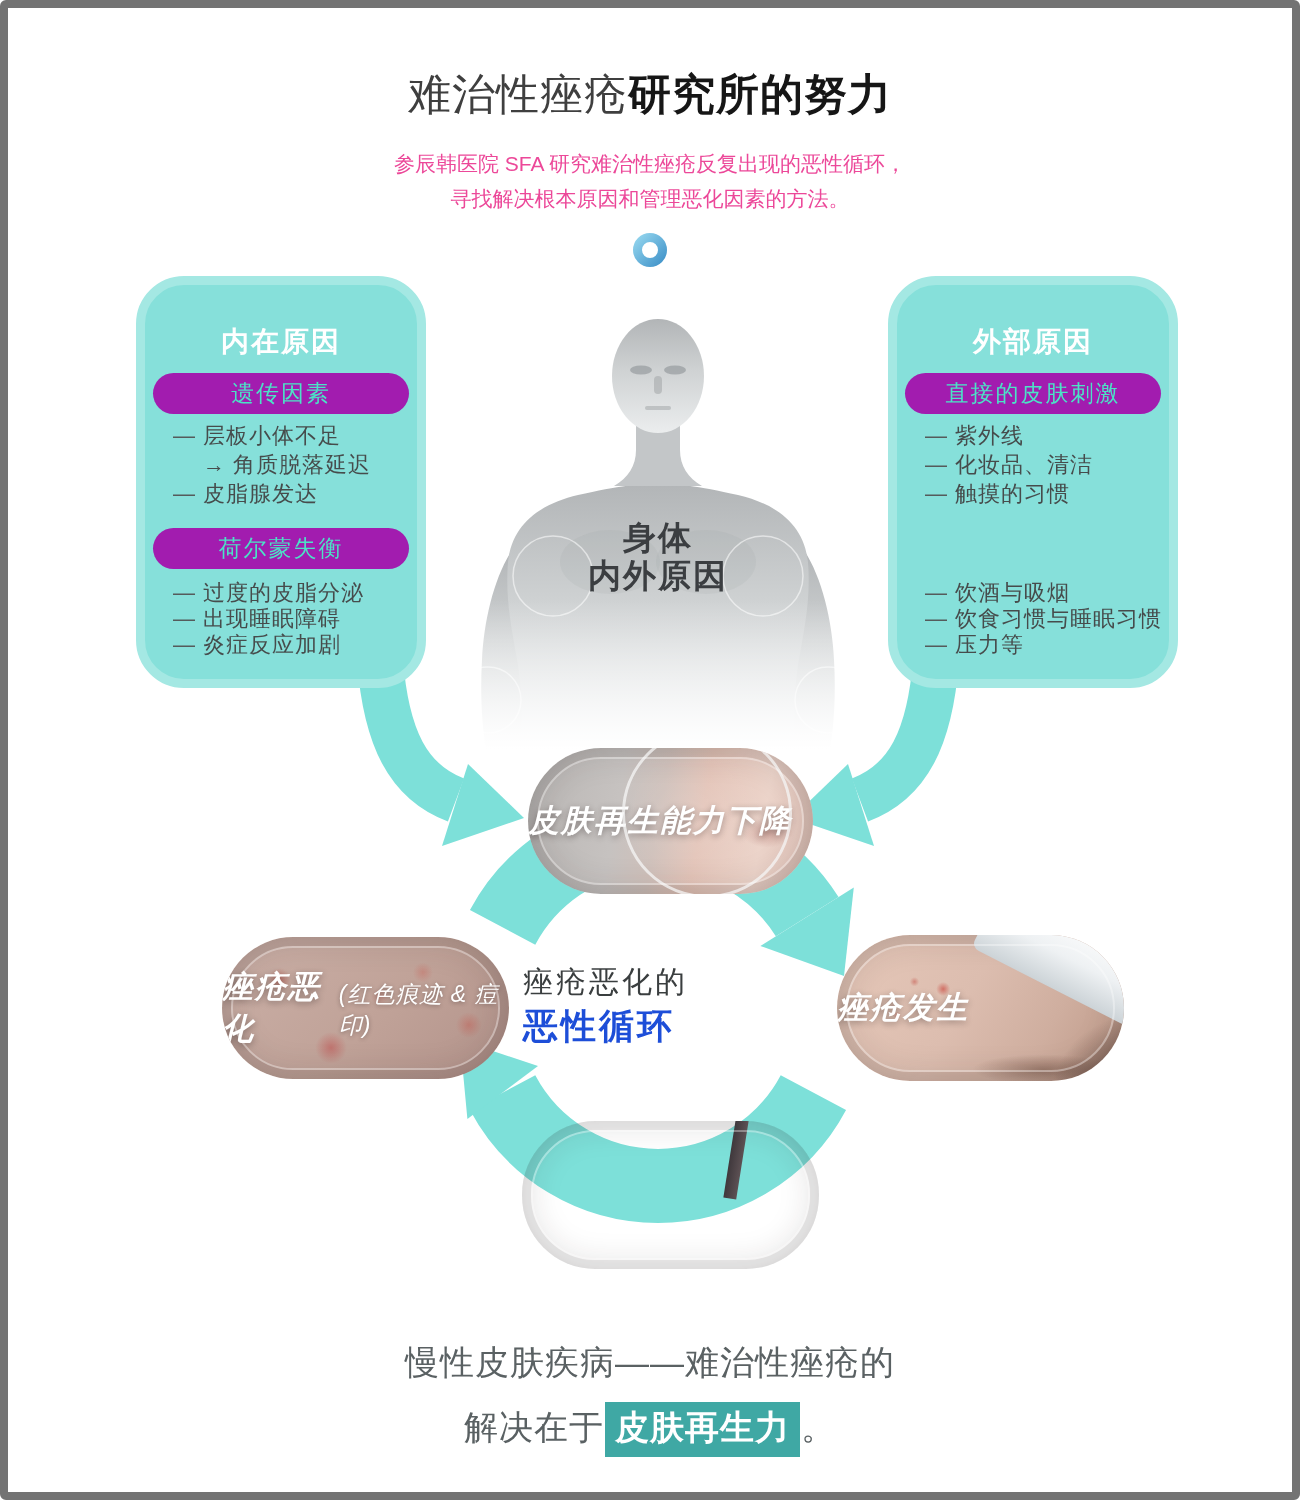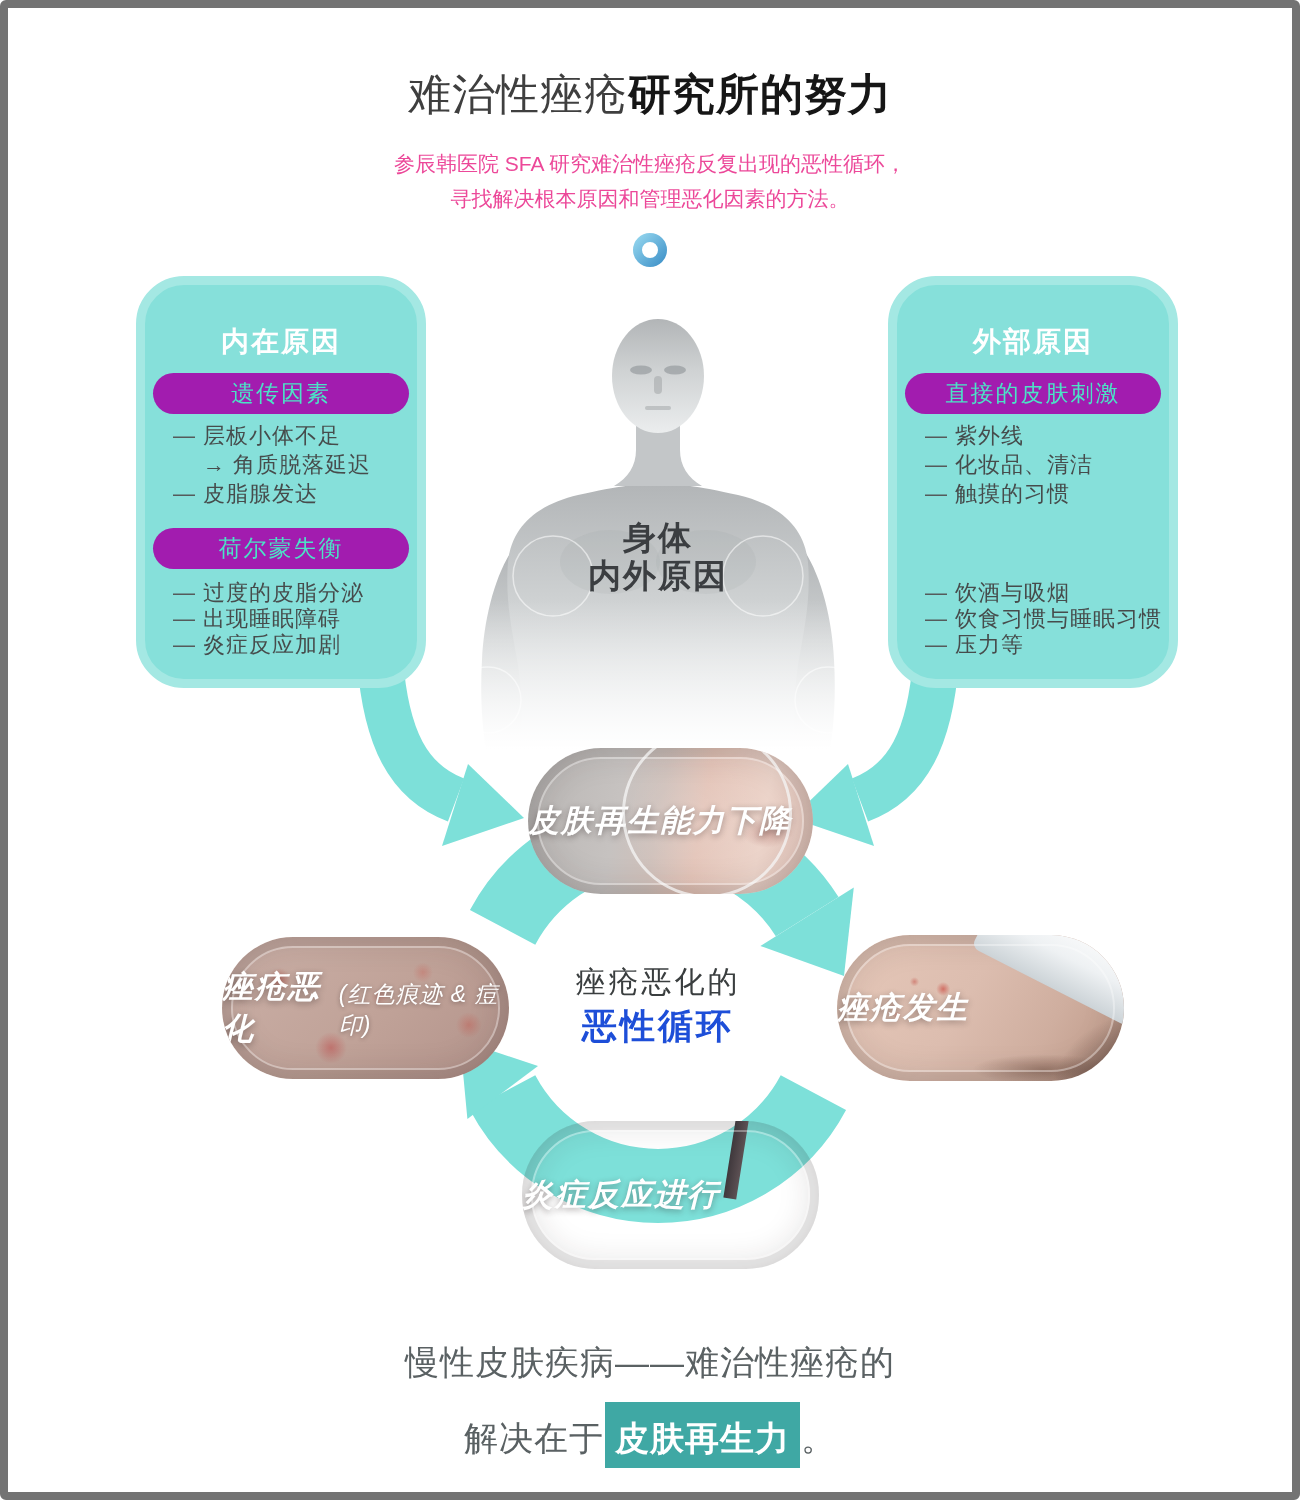--- a/index.html
+++ b/index.html
@@ -36,21 +36,21 @@
 
   
   .body-svg{position:absolute;left:470px;top:292px;z-index:1;}
   .chest-label{position:absolute;left:560px;top:511px;width:180px;z-index:2;
     text-align:center;font-size:33px;font-weight:bold;color:#3b3e41;line-height:38px;letter-spacing:2px;}
 
   
   .flow-svg{position:absolute;left:0;top:0;z-index:2;}
   .cycle-hole{position:absolute;left:527px;top:916px;width:242px;height:166px;
     background:#fff;border-radius:72px;z-index:3;}
-  .cycle-center{position:absolute;left:515px;top:954px;width:270px;text-align:center;z-index:4;}
+  .cycle-center{position:absolute;left:515px;top:954px;width:270px;z-index:4;}
   .cycle-center .c1{font-size:30px;color:#3a3e3f;letter-spacing:3px;}
   .cycle-center .c2{margin-top:0;font-size:35px;font-weight:900;color:#1d4ed8;letter-spacing:3px;}
 
   
   .node{position:absolute;border-radius:73px;overflow:hidden;z-index:5;
     display:flex;align-items:center;
     color:#fff;text-shadow:0 2px 6px rgba(40,30,30,.4);
     box-shadow:inset 0 0 0 9px rgba(0,0,0,.06), inset 0 0 36px rgba(40,30,30,.18);font-style:italic;}
   .node::after{content:"";position:absolute;inset:9px;border:2px solid rgba(255,255,255,.35);
     border-radius:64px;pointer-events:none;}
@@ -95,21 +95,21 @@
       radial-gradient(circle 30px at 2% 30%, rgba(140,134,84,.6), rgba(140,134,84,0) 75%),
       linear-gradient(180deg,#6e5f66 0%,#8570767 0%,#84707660 0%,#806d73 35%,#92787b 70%,#9d8281 100%);}
   .stalk{position:absolute;width:13px;height:86px;right:76px;top:-8px;transform:rotate(9deg);
     background:linear-gradient(90deg,#3f383c,#5d5154);}
 
   
   .footer{position:absolute;left:0;top:1332px;width:100%;text-align:center;z-index:7;
     font-size:34px;color:#5a6163;letter-spacing:1px;}
   .footer .f2{margin-top:16px;}
   .hl{display:inline-block;background:#3fa8a4;color:#fff;font-weight:900;
-    padding:14px 10px 6px;margin:0 1px;}
+    padding:3px 10px 6px;margin:0 1px;}
 </style>
 </head>
 <body>
 
 <div class="page">
 
   <div class="header">
     <div class="title">
       <span class="t-reg">难治性痤疮</span><span class="t-bold">研究所的努力</span>
     </div>
@@ -196,21 +196,20 @@
     <div class="big">能力下降</div>
   </div>
 
   <div class="node right">
     <div class="tube"></div>
     <div class="big">痤疮发生</div>
   </div>
 
   <div class="node bottom">
     <div class="stalk"></div>
-    <div class="big">炎症反应进行</div>
   </div>
 
   <div class="node left">
     <div class="big">痤疮恶化</div>
     <div class="small">(红色痕迹 &amp; 痘印)</div>
   </div>
 
   <section class="cause-box left">
     <div class="box-title">内在原因</div>
     <div class="pill p1">遗传因素</div>

